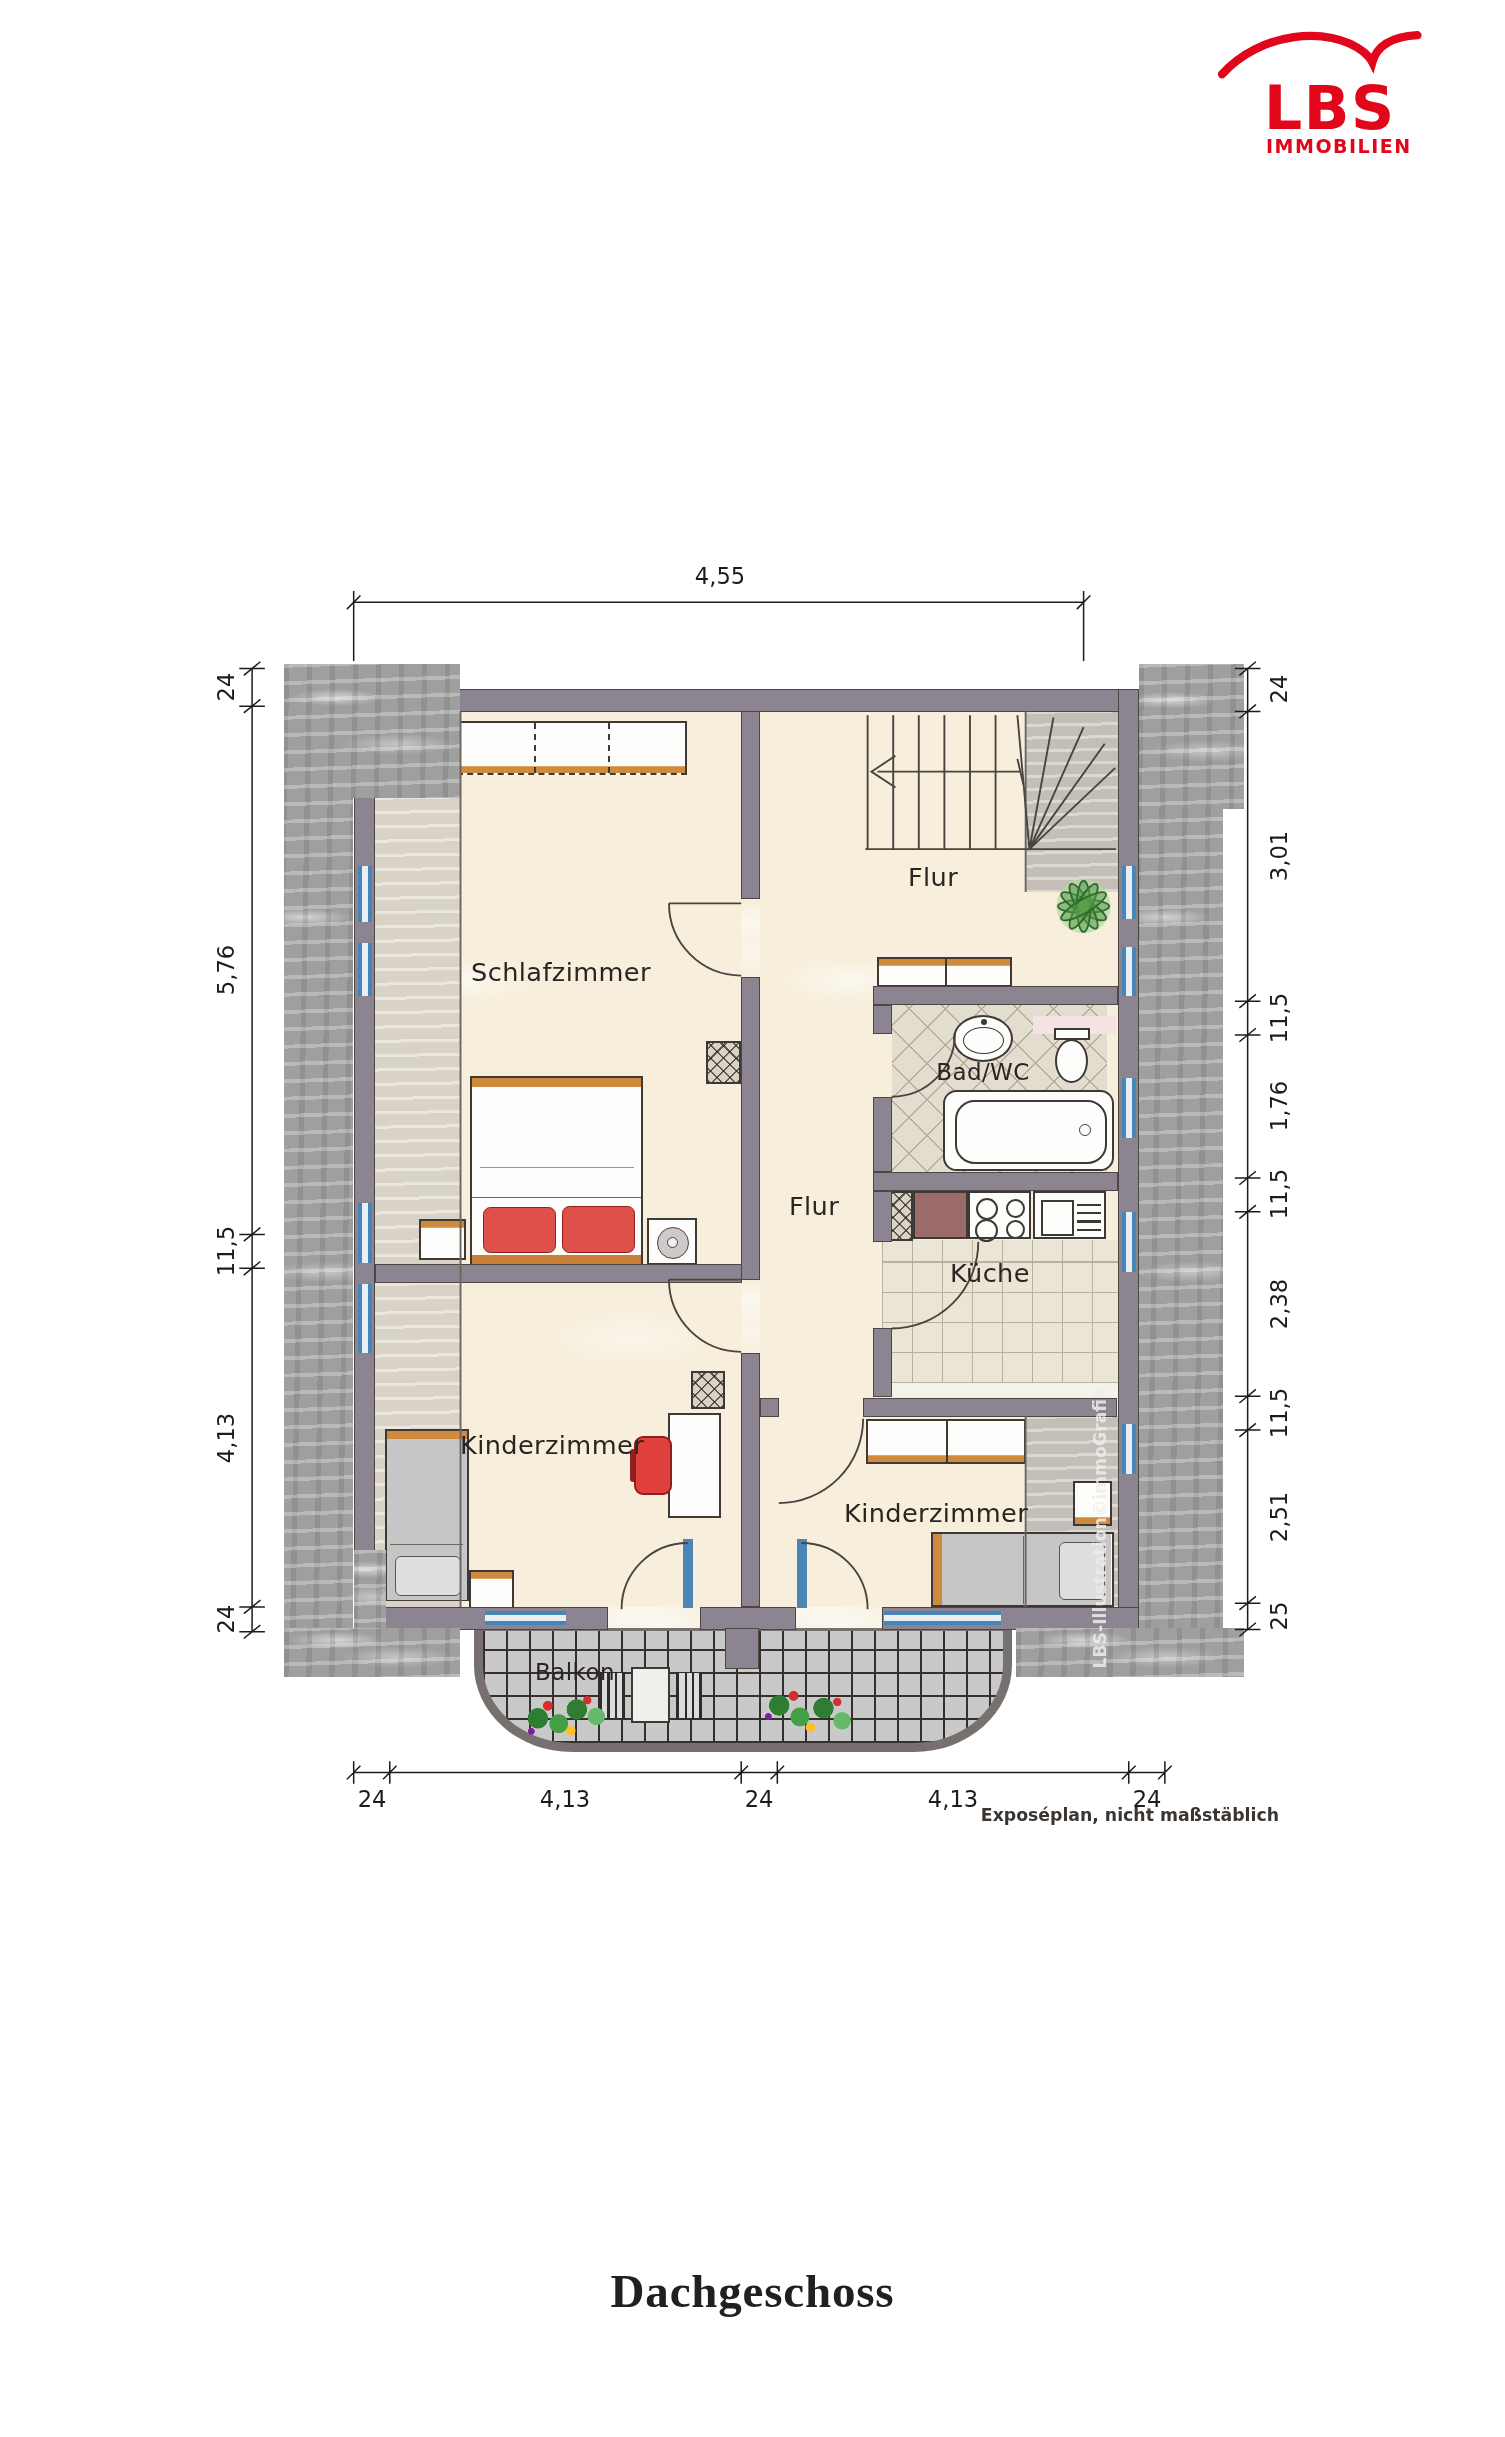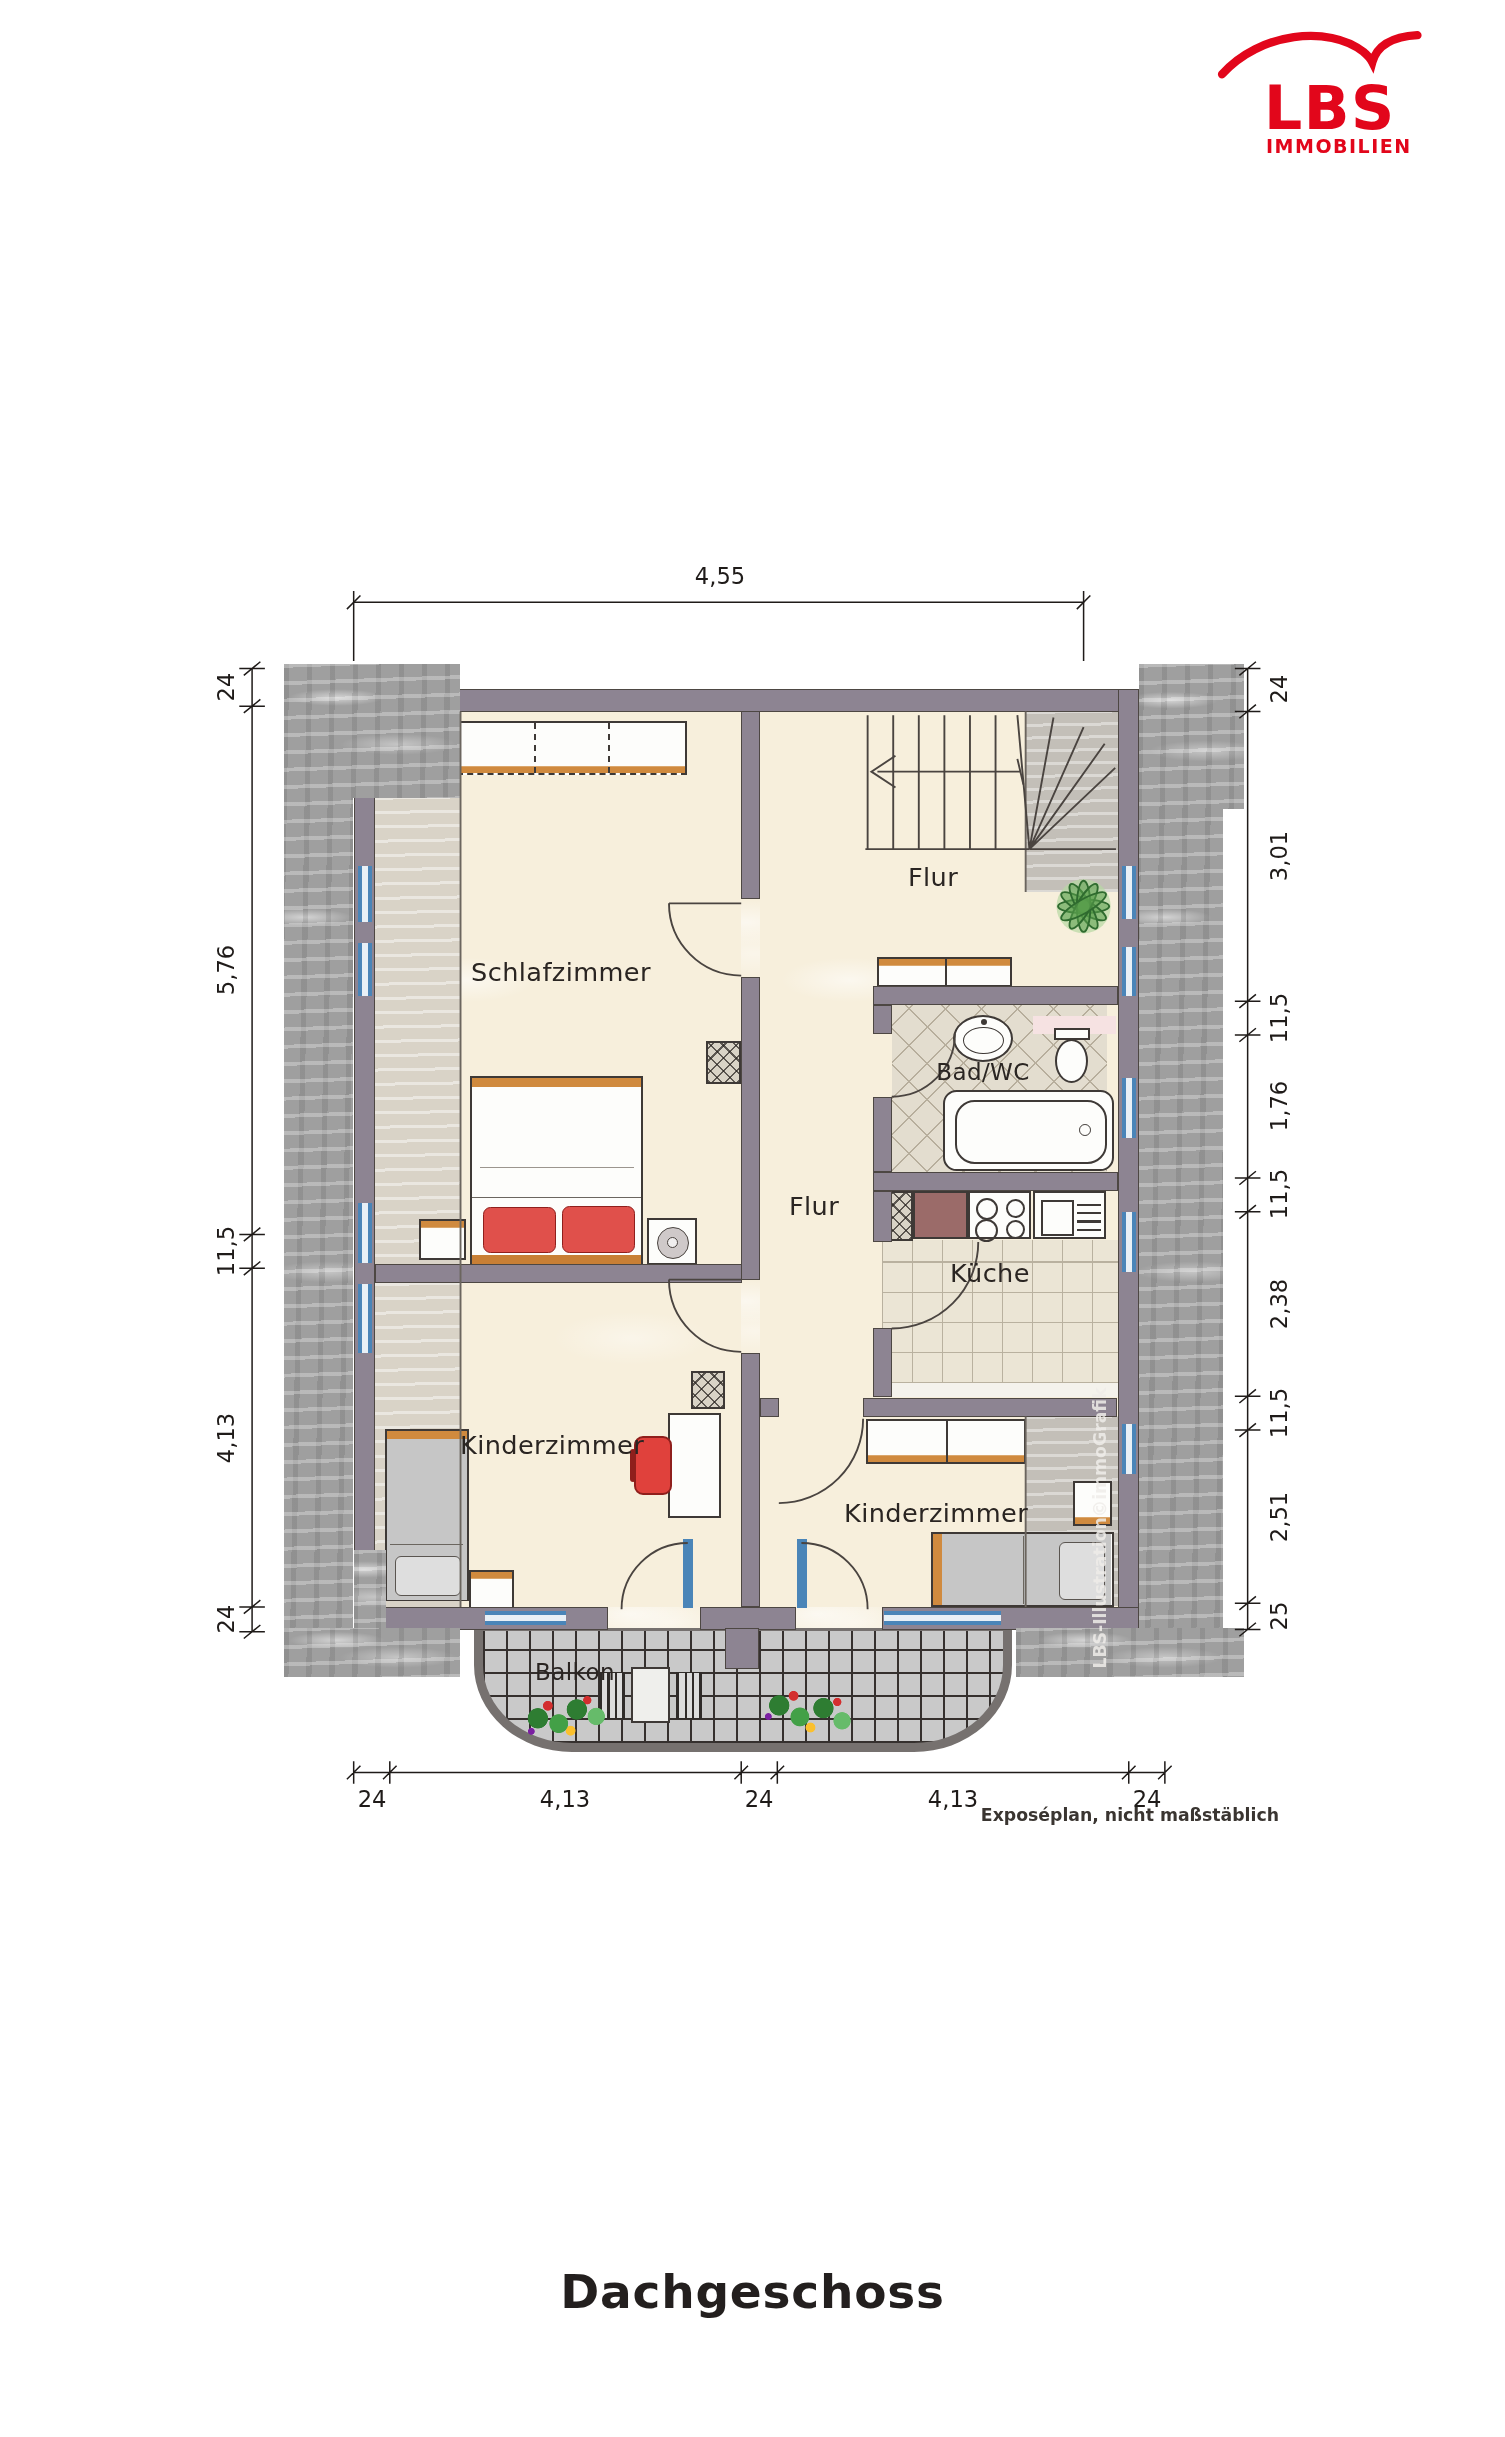--- a/index.html
+++ b/index.html
@@ -302,14 +302,14 @@
 <div class="dim dimv" style="left:1279px;top:1616px;">25</div>
 
 <div class="dim" style="left:372px;top:1799px;">24</div>
 <div class="dim" style="left:565px;top:1799px;">4,13</div>
 <div class="dim" style="left:759px;top:1799px;">24</div>
 <div class="dim" style="left:953px;top:1799px;">4,13</div>
 <div class="dim" style="left:1147px;top:1799px;">24</div>
 
 <div class="watermark" style="left:1100px;top:1528px;">LBS-Illustration©immoGrafik</div>
 <div class="footnote" style="left:888px;top:1805px;width:391px;">Exposéplan, nicht maßstäblich</div>
-<div class="title" style="top:2264px;">Dachgeschoss</div>
+<div class="title" style="top:2264px;font-family:Liberation Serif, serif;">Dachgeschoss</div>
 
 
 </body></html>

